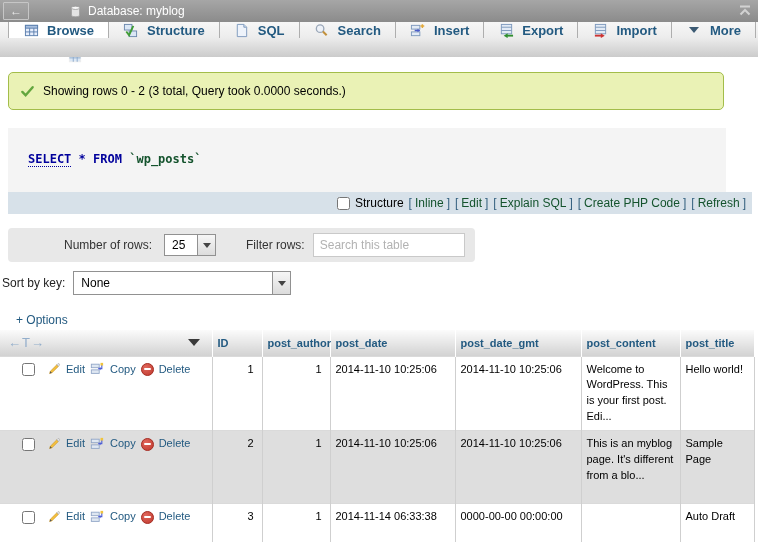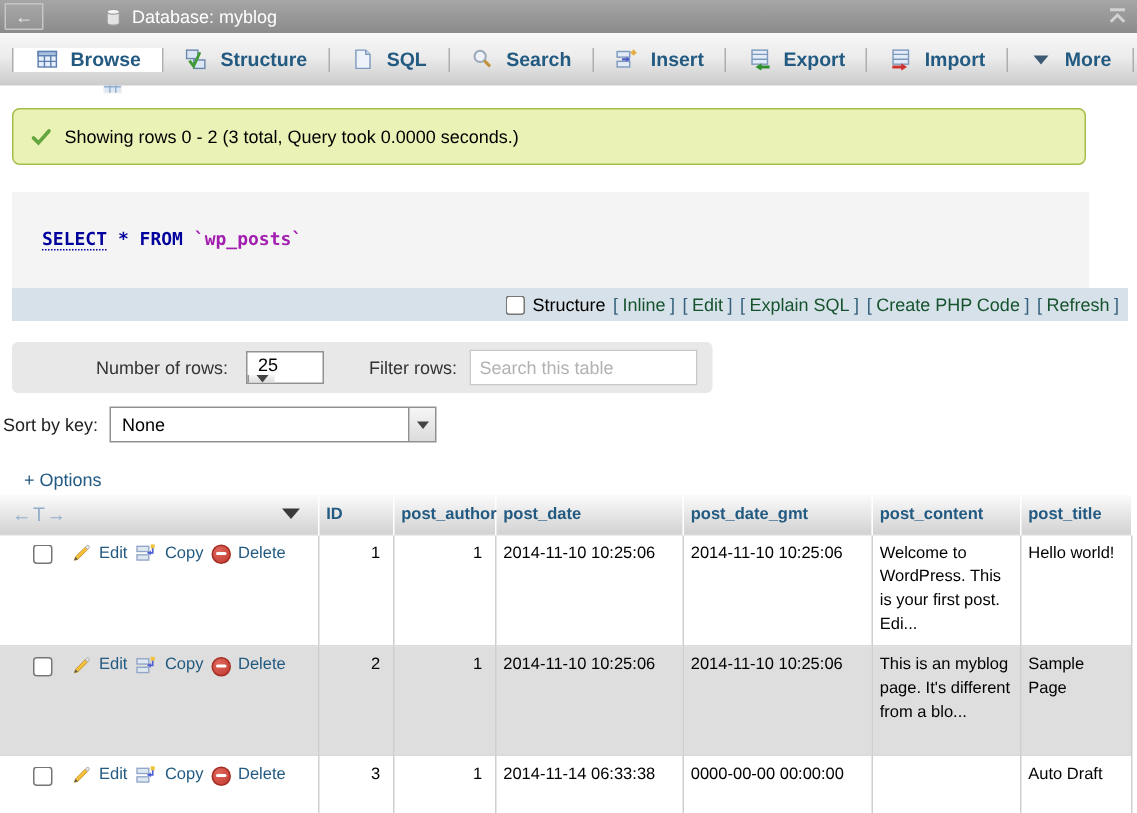--- a/index.html
+++ b/index.html
@@ -19,21 +19,21 @@
     cursor:pointer;background:rgba(255,255,255,0.05);
   }
   .crumbs{display:flex;align-items:flex-start;gap:8px;margin-left:38px;flex-direction:column;}
   .crumb{display:flex;align-items:center;gap:5px;cursor:pointer;}
   .crumb-sep{color:#e8e8e8;}
   .collapse{position:absolute;right:5px;top:3px;width:16px;height:16px;cursor:pointer;}
   
   .tabstrip{
     position:absolute;top:22px;left:0;width:758px;height:35px;
     background:linear-gradient(#f7f7f7,#ececec 45%,#cbcbcb);
-    display:flex;align-items:center;padding-left:8px;box-sizing:border-box;
+    display:flex;align-items:flex-start;padding-left:8px;box-sizing:border-box;
   }
   .tab{
     display:flex;align-items:center;gap:8px;padding:0 14px;
     border-right:1px solid #aeaeae;font-weight:bold;font-size:13px;color:#235a81;
     cursor:pointer;white-space:nowrap;
   }
   .tab:first-child{border-left:1px solid #aeaeae;}
   .tab.active{background:#fff;}
   .ticon{display:inline-flex;width:16px;height:16px;align-items:center;justify-content:center;}
   .tri-down{
@@ -50,21 +50,21 @@
   .querybox{
     position:absolute;top:128px;left:8px;width:718px;height:64px;box-sizing:border-box;
     background:#f4f4f4;
   }
   .sqlcode{
     position:absolute;top:24px;left:20px;
     font-family:"DejaVu Sans Mono",monospace;font-size:12px;color:#00009c;white-space:pre;
   }
   .kw{color:#00009c;font-weight:bold;}
   .kw.dotted{border-bottom:1px dotted #00009c;}
-  .ident{color:#a21caf;font-weight:bold;}
+  .ident{color:#14532d;font-weight:bold;}
   .querytoolbar{
     position:absolute;top:192px;left:8px;width:744px;height:22px;box-sizing:border-box;
     background:#d7e1e9;display:flex;align-items:center;justify-content:flex-end;
     gap:5px;padding-right:6px;font-size:12px;
   }
   .qt-cb{width:13px;height:13px;margin:0;}
   .plink{display:inline-flex;gap:3px;align-items:center;}
   .plink .br{color:#35617f;}
   .plink a{color:#14532d;text-decoration:none;cursor:pointer;}
   
@@ -81,21 +81,21 @@
   }
   .fake-select .value{display:flex;align-items:center;padding:0 7px;flex:1;font-size:12px;color:#000;}
   .fake-select .btn{
     width:17px;background:linear-gradient(#f6f6f6,#dcdcdc);border-left:1px solid #919191;
     display:flex;align-items:center;justify-content:center;
   }
   .fake-select .btn i{
     width:0;height:0;border-left:4px solid transparent;border-right:4px solid transparent;
     border-top:5px solid #444;
   }
-  #rows-select{width:52px;margin-left:12px;flex-direction:column;}
+  #rows-select{width:52px;margin-left:12px;}
   .rowsbar .lbl2{margin-left:30px;color:#333;}
   .filter-input{
     margin-left:8px;width:152px;height:24px;box-sizing:border-box;border:1px solid #c9c9c9;
     padding:0 6px;font-size:12px;font-family:"Liberation Sans",sans-serif;color:#000;
   }
   .filter-input::placeholder{color:#b2b2b2;}
   .sortrow{
     position:absolute;top:271px;left:2px;display:flex;align-items:center;font-size:12px;color:#222;
   }
   #sort-select{width:218px;height:24px;margin-left:8px;}

